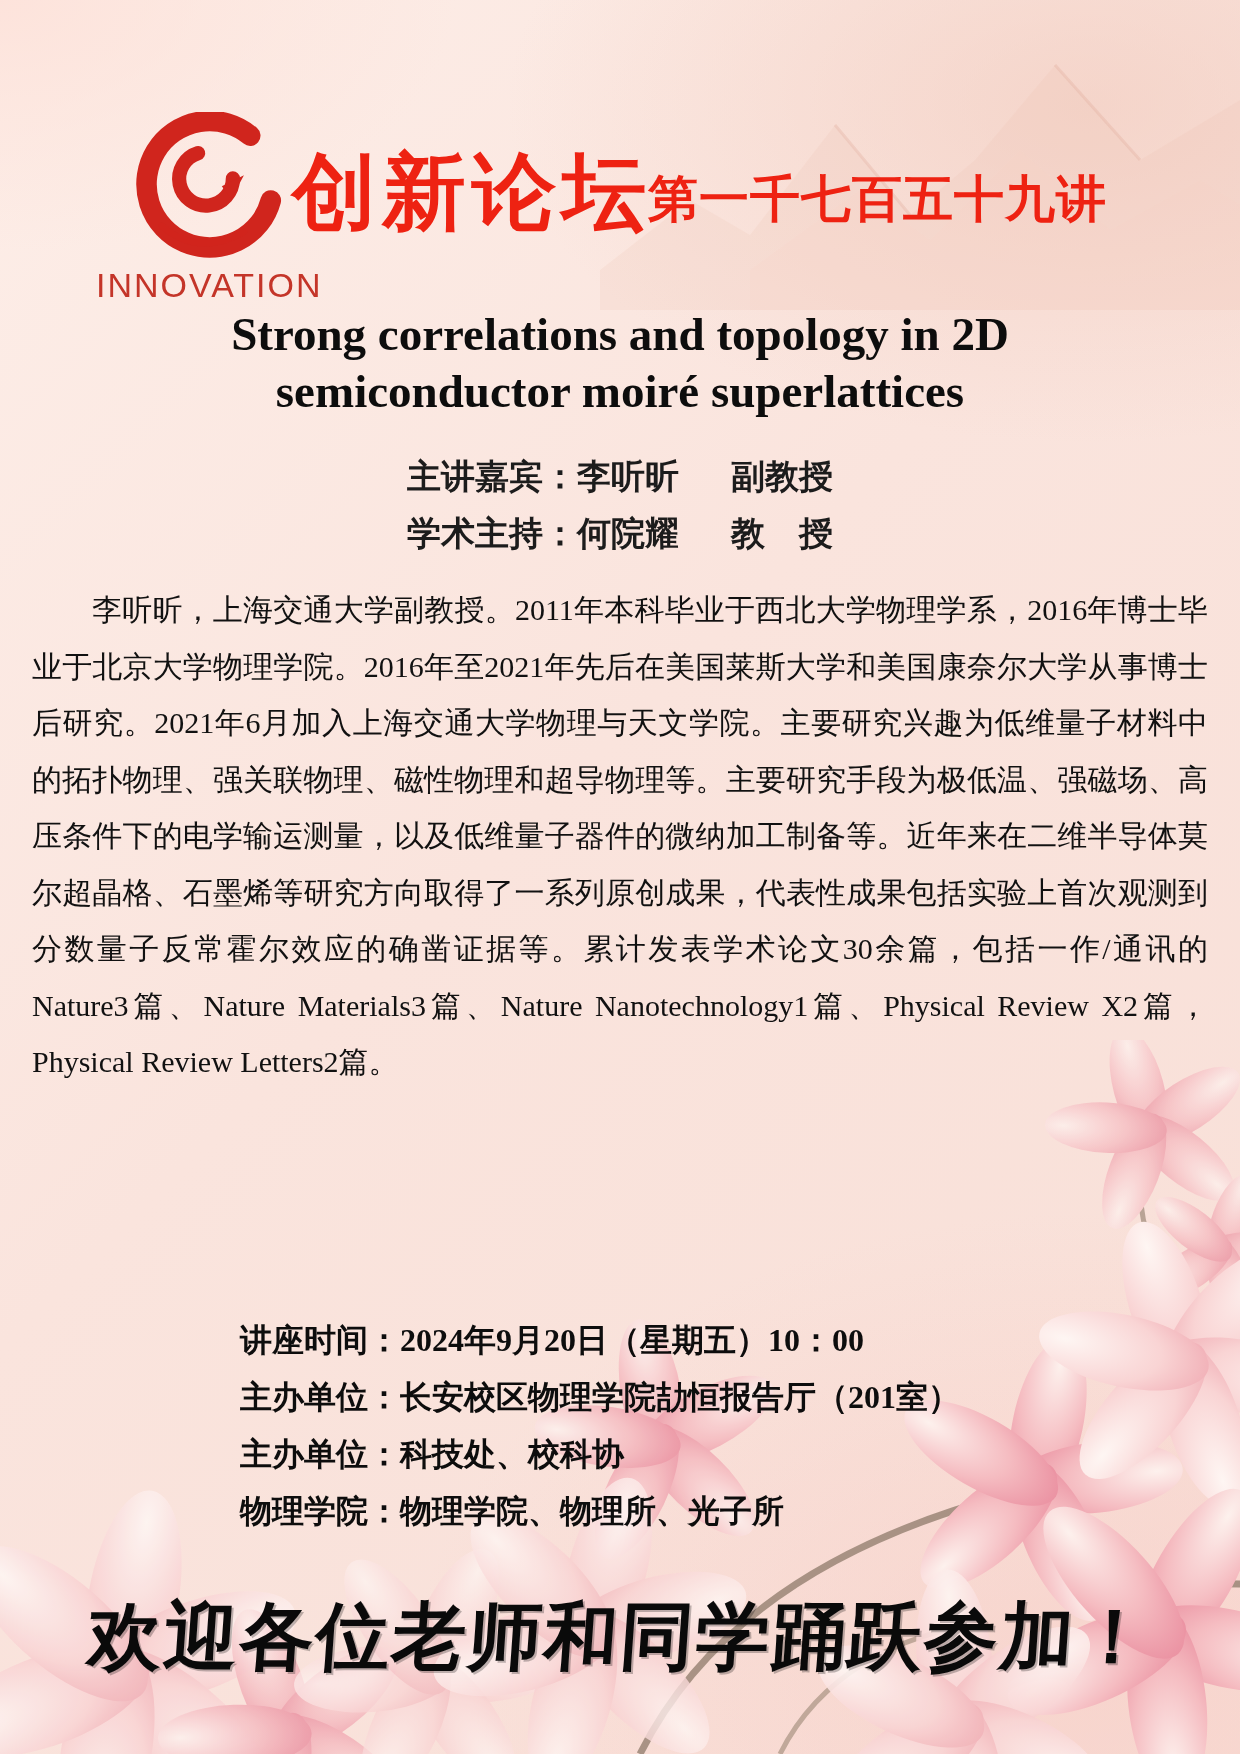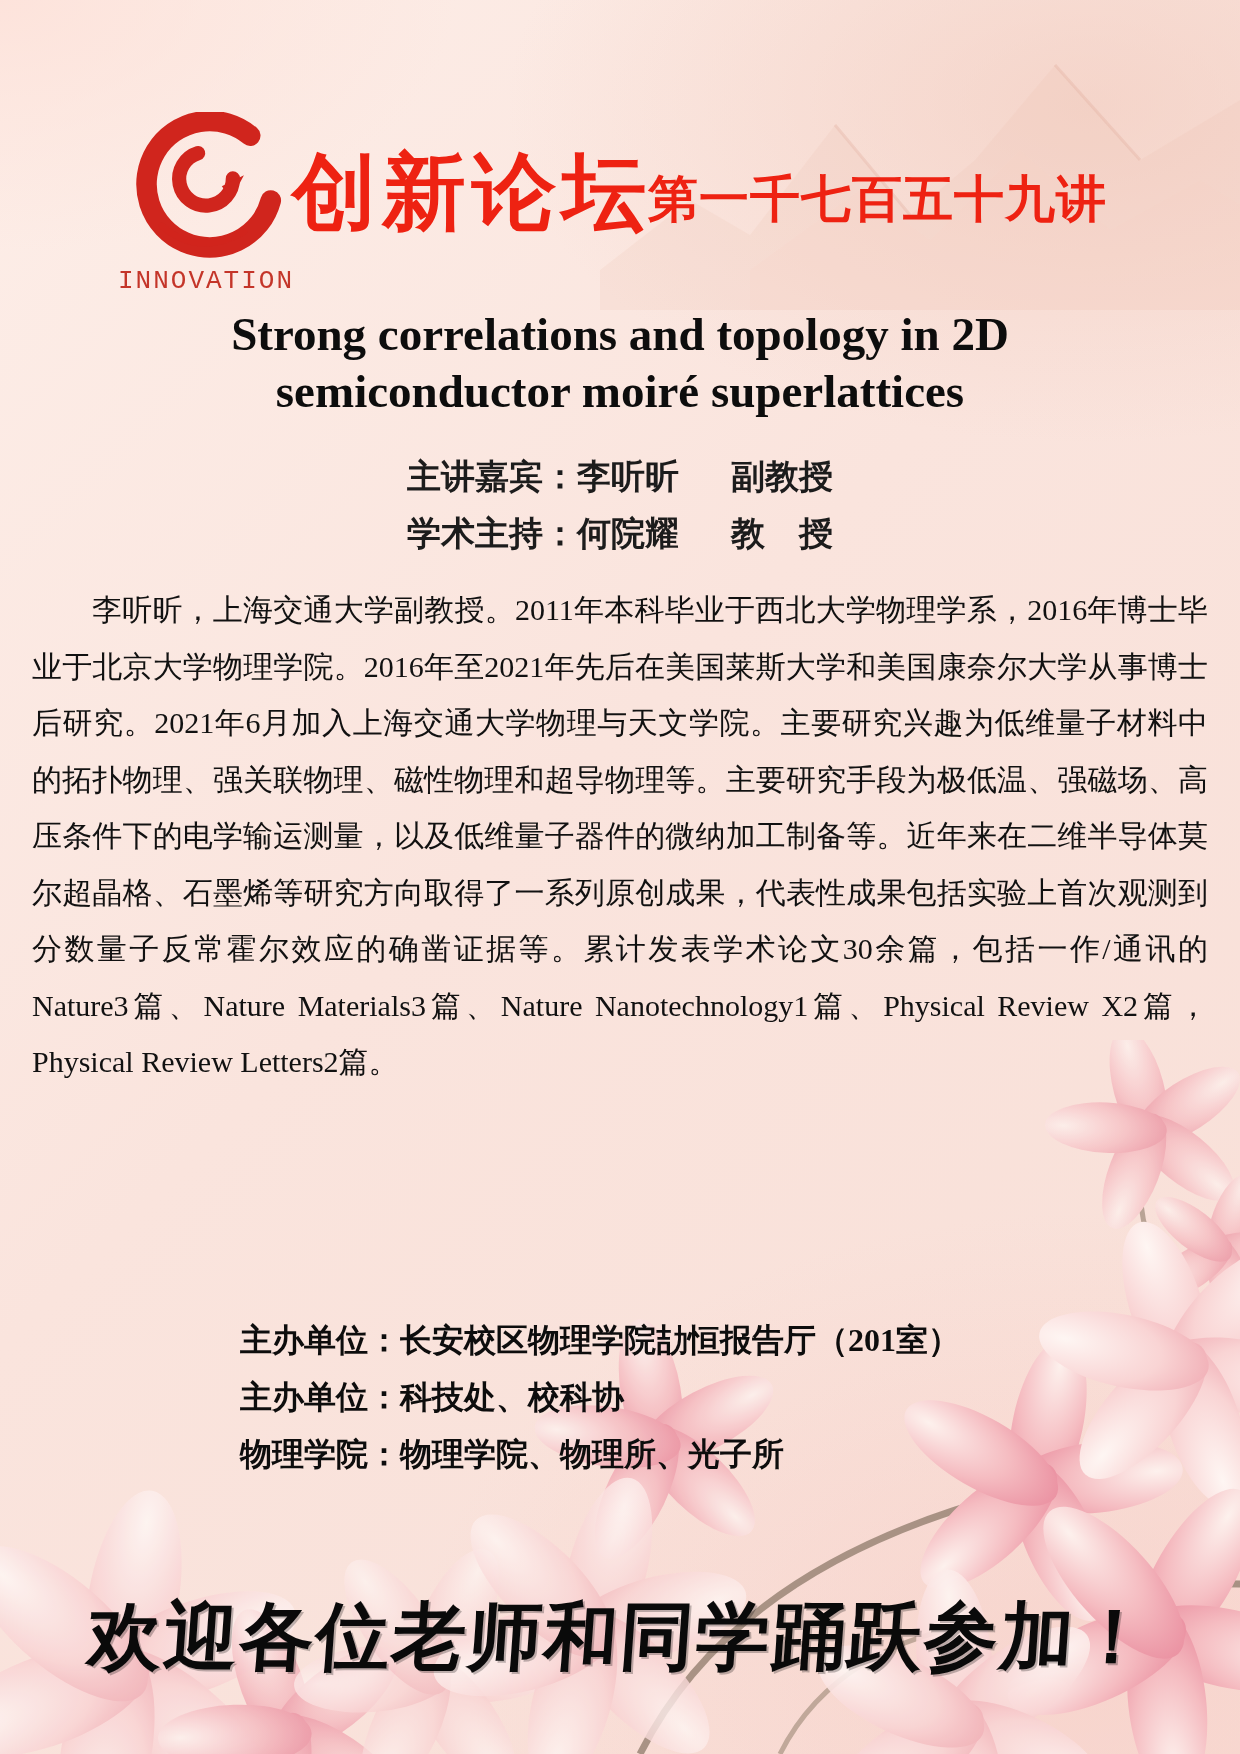--- a/index.html
+++ b/index.html
@@ -16,22 +16,22 @@
       linear-gradient(135deg,#fdeee8 0%,#fae4dd 45%,#f8dfd7 100%);
   }
   .deco{position:absolute;pointer-events:none;}
   .mountains{top:30px;right:0;width:640px;height:280px;opacity:.5;}
   .flowers{left:0;bottom:0;width:1240px;height:640px;}
   .flowers-mid{right:0;top:1040px;width:420px;height:320px;opacity:.85;}
 
   .logo-wrap{position:absolute;left:96px;top:112px;width:220px;text-align:center;}
   .logo-mark{width:160px;height:158px;display:block;margin:0 auto;}
   .logo-text{
-    margin-top:-4px;font-family:Liberation Mono, monospace;
-    font-size:26px;letter-spacing:2px;color:#c43529;font-weight:400;
+    margin-top:-4px;font-family:Liberation Sans, sans-serif;
+    font-size:34px;letter-spacing:2px;color:#c43529;font-weight:400;
   }
   .forum-title{
     position:absolute;left:292px;top:136px;
     font-family:"Liberation Sans",sans-serif;
     font-size:84px;font-weight:900;color:#ee2212;letter-spacing:6px;
   }
   .lecture-no{
     position:absolute;left:648px;top:166px;
     font-family:Liberation Mono, monospace;
     font-size:50px;font-weight:900;color:#ee2212;letter-spacing:1px;
@@ -164,20 +164,23 @@
     </div>
     <div>
       <span>学术主持：</span><span>何院耀</span><span class="stitle">教　授</span>
     </div>
   </div>
 
   <div class="bio">李听昕，上海交通大学副教授。2011年本科毕业于西北大学物理学系，2016年博士毕业于北京大学物理学院。2016年至2021年先后在美国莱斯大学和美国康奈尔大学从事博士后研究。2021年6月加入上海交通大学物理与天文学院。主要研究兴趣为低维量子材料中的拓扑物理、强关联物理、磁性物理和超导物理等。主要研究手段为极低温、强磁场、高压条件下的电学输运测量，以及低维量子器件的微纳加工制备等。近年来在二维半导体莫尔超晶格、石墨烯等研究方向取得了一系列原创成果，代表性成果包括实验上首次观测到分数量子反常霍尔效应的确凿证据等。累计发表学术论文30余篇，包括一作/通讯的Nature3篇、Nature Materials3篇、Nature Nanotechnology1篇、Physical Review X2篇，Physical Review Letters2篇。</div>
 
   <div class="details">
     <div>
+      <span>讲座时间：</span><span>2024年9月20日（星期五）10：00</span>
+    </div>
+    <div>
       <span>主办单位：</span><span>长安校区物理学院劼恒报告厅（201室）</span>
     </div>
     <div>
       <span>主办单位：</span><span>科技处、校科协</span>
     </div>
     <div>
       <span>物理学院：</span><span>物理学院、物理所、光子所</span>
     </div>
   </div>
 

